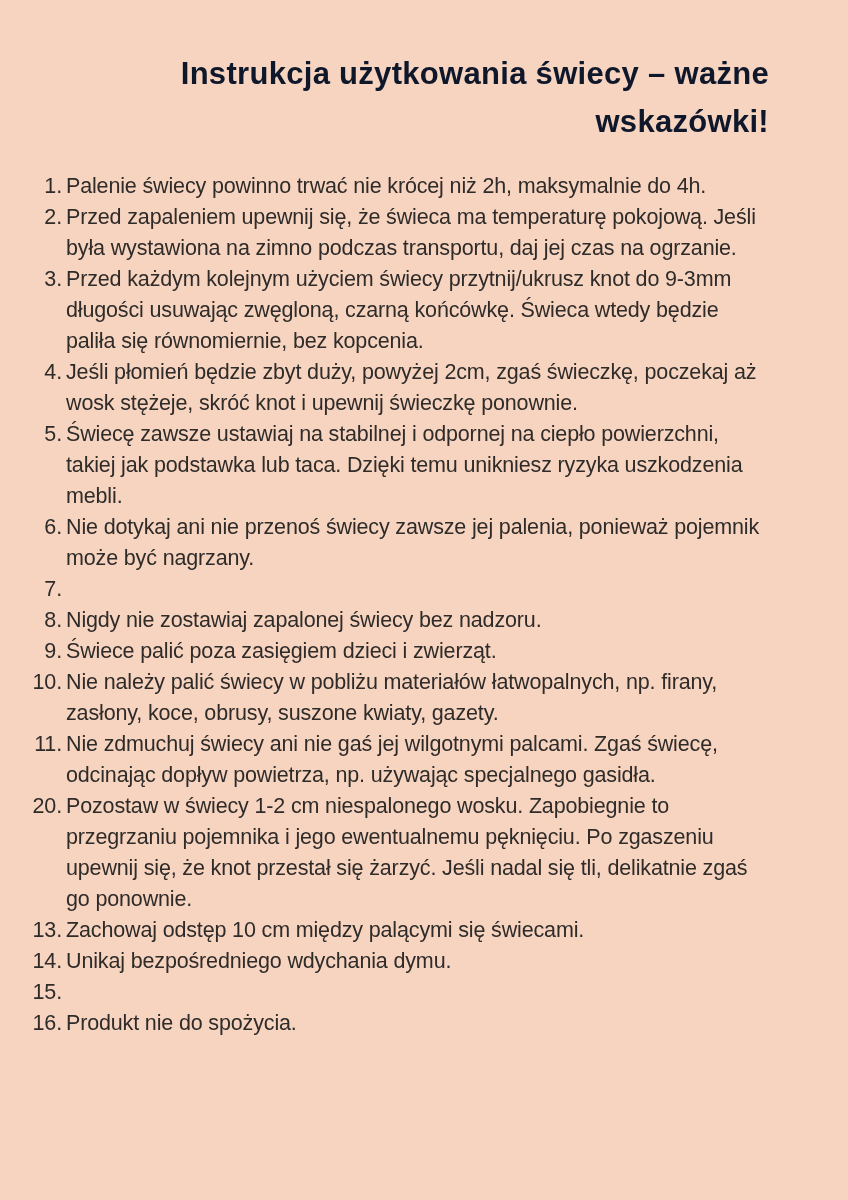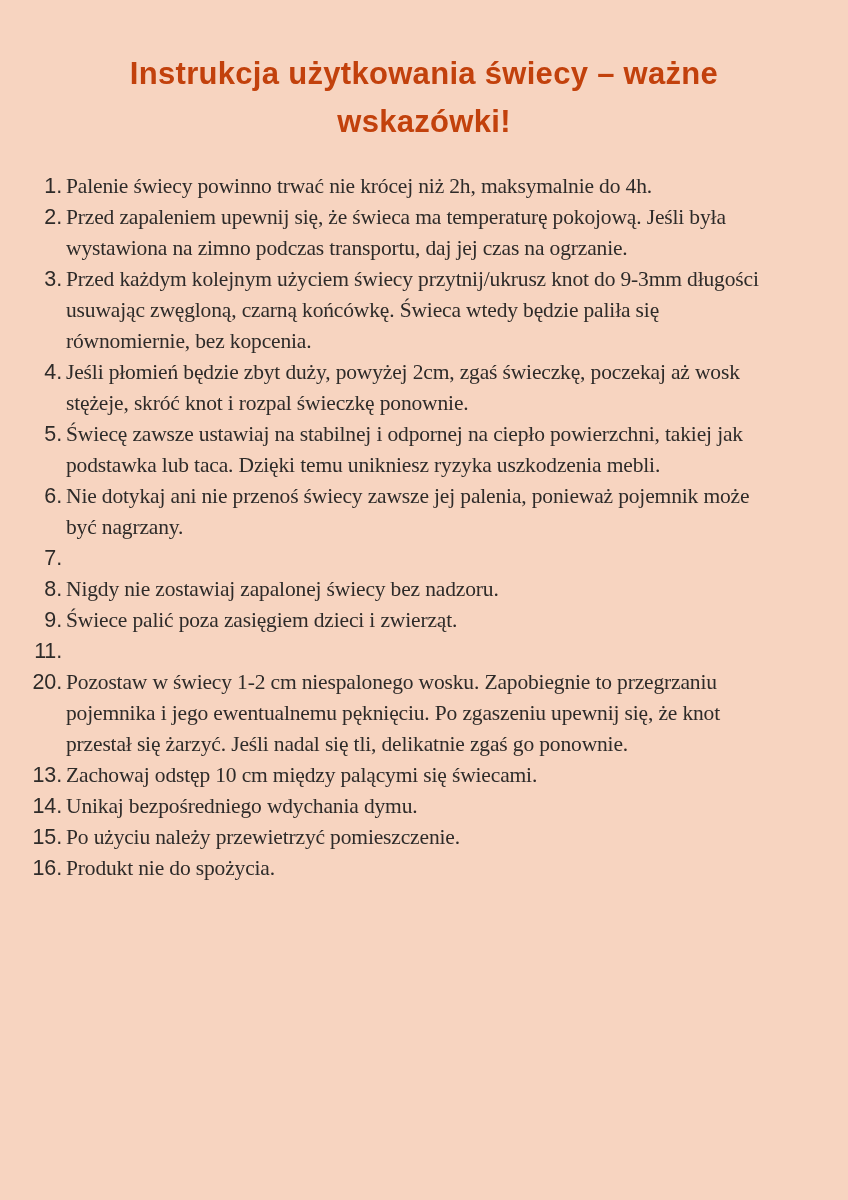--- a/index.html
+++ b/index.html
@@ -16,25 +16,25 @@
     overflow: hidden;
   }
   .page {
     width: 848px;
     height: 1200px;
     position: relative;
   }
   h1.title {
     margin: 50px auto 0 auto;
     max-width: 690px;
-    text-align: center;
+    text-align: right;
     font-size: 31px;
     line-height: 48px;
     font-weight: bold;
-    color: #c2410c;
+    color: #0f172a;
     letter-spacing: 0.3px;
   }
   h1.title .tline {
     display: inline-block;
     white-space: nowrap;
   }
   ol.list {
     list-style: none;
     margin: 25px 0 0 0;
     padding: 0 40px 0 30px;
@@ -50,21 +50,20 @@
     flex: 0 0 36px;
     width: 36px;
     box-sizing: border-box;
     text-align: right;
     padding-right: 4px;
     white-space: nowrap;
   }
   .txt {
     flex: 1 1 auto;
     max-width: 697px;
-    font-family: Liberation Serif, serif;
   }
 </style>
 </head>
 <body>
 
 <div class="page">
 
   <h1 class="title"><span class="tline">Instrukcja użytkowania świecy – ważne</span>
     <span class="tline">wskazówki!</span></h1>
 
@@ -76,21 +75,21 @@
       <li class="row">
       <span class="num">2.</span>
       <span class="txt">Przed zapaleniem upewnij się, że świeca ma temperaturę pokojową. Jeśli była wystawiona na zimno podczas transportu, daj jej czas na ogrzanie.</span>
     </li>
       <li class="row">
       <span class="num">3.</span>
       <span class="txt">Przed każdym kolejnym użyciem świecy przytnij/ukrusz knot do 9-3mm długości usuwając zwęgloną, czarną końcówkę. Świeca wtedy będzie paliła się równomiernie, bez kopcenia.</span>
     </li>
       <li class="row">
       <span class="num">4.</span>
-      <span class="txt">Jeśli płomień będzie zbyt duży, powyżej 2cm, zgaś świeczkę, poczekaj aż wosk stężeje, skróć knot i rozpal świeczkę ponownie.</span>
+      <span class="txt">Jeśli płomień będzie zbyt duży, powyżej 2cm, zgaś świeczkę, poczekaj aż wosk stężeje, skróć knot i upewnij świeczkę ponownie.</span>
     </li>
       <li class="row">
       <span class="num">5.</span>
       <span class="txt">Świecę zawsze ustawiaj na stabilnej i odpornej na ciepło powierzchni, takiej jak podstawka lub taca. Dzięki temu unikniesz ryzyka uszkodzenia mebli.</span>
     </li>
       <li class="row">
       <span class="num">6.</span>
       <span class="txt">Nie dotykaj ani nie przenoś świecy zawsze jej palenia, ponieważ pojemnik może być nagrzany.</span>
     </li>
       <li class="row">
@@ -98,37 +97,41 @@
     </li>
       <li class="row">
       <span class="num">8.</span>
       <span class="txt">Nigdy nie zostawiaj zapalonej świecy bez nadzoru.</span>
     </li>
       <li class="row">
       <span class="num">9.</span>
       <span class="txt">Świece palić poza zasięgiem dzieci i zwierząt.</span>
     </li>
       <li class="row">
+      <span class="num">10.</span>
+      <span class="txt">Nie należy palić świecy w pobliżu materiałów łatwopalnych, np. firany, zasłony, koce, obrusy, suszone kwiaty, gazety.</span>
+    </li>
+      <li class="row">
       <span class="num">11.</span>
+      <span class="txt">Nie zdmuchuj świecy ani nie gaś jej wilgotnymi palcami. Zgaś świecę, odcinając dopływ powietrza, np. używając specjalnego gasidła.</span>
     </li>
       <li class="row">
       <span class="num">20.</span>
       <span class="txt">Pozostaw w świecy 1-2 cm niespalonego wosku. Zapobiegnie to przegrzaniu pojemnika i jego ewentualnemu pęknięciu. Po zgaszeniu upewnij się, że knot przestał się żarzyć. Jeśli nadal się tli, delikatnie zgaś go ponownie.</span>
     </li>
       <li class="row">
       <span class="num">13.</span>
       <span class="txt">Zachowaj odstęp 10 cm między palącymi się świecami.</span>
     </li>
       <li class="row">
       <span class="num">14.</span>
       <span class="txt">Unikaj bezpośredniego wdychania dymu.</span>
     </li>
       <li class="row">
       <span class="num">15.</span>
-      <span class="txt">Po użyciu należy przewietrzyć pomieszczenie.</span>
     </li>
       <li class="row">
       <span class="num">16.</span>
       <span class="txt">Produkt nie do spożycia.</span>
     </li>
     </ol>
 
 </div>
 
 </body></html>

